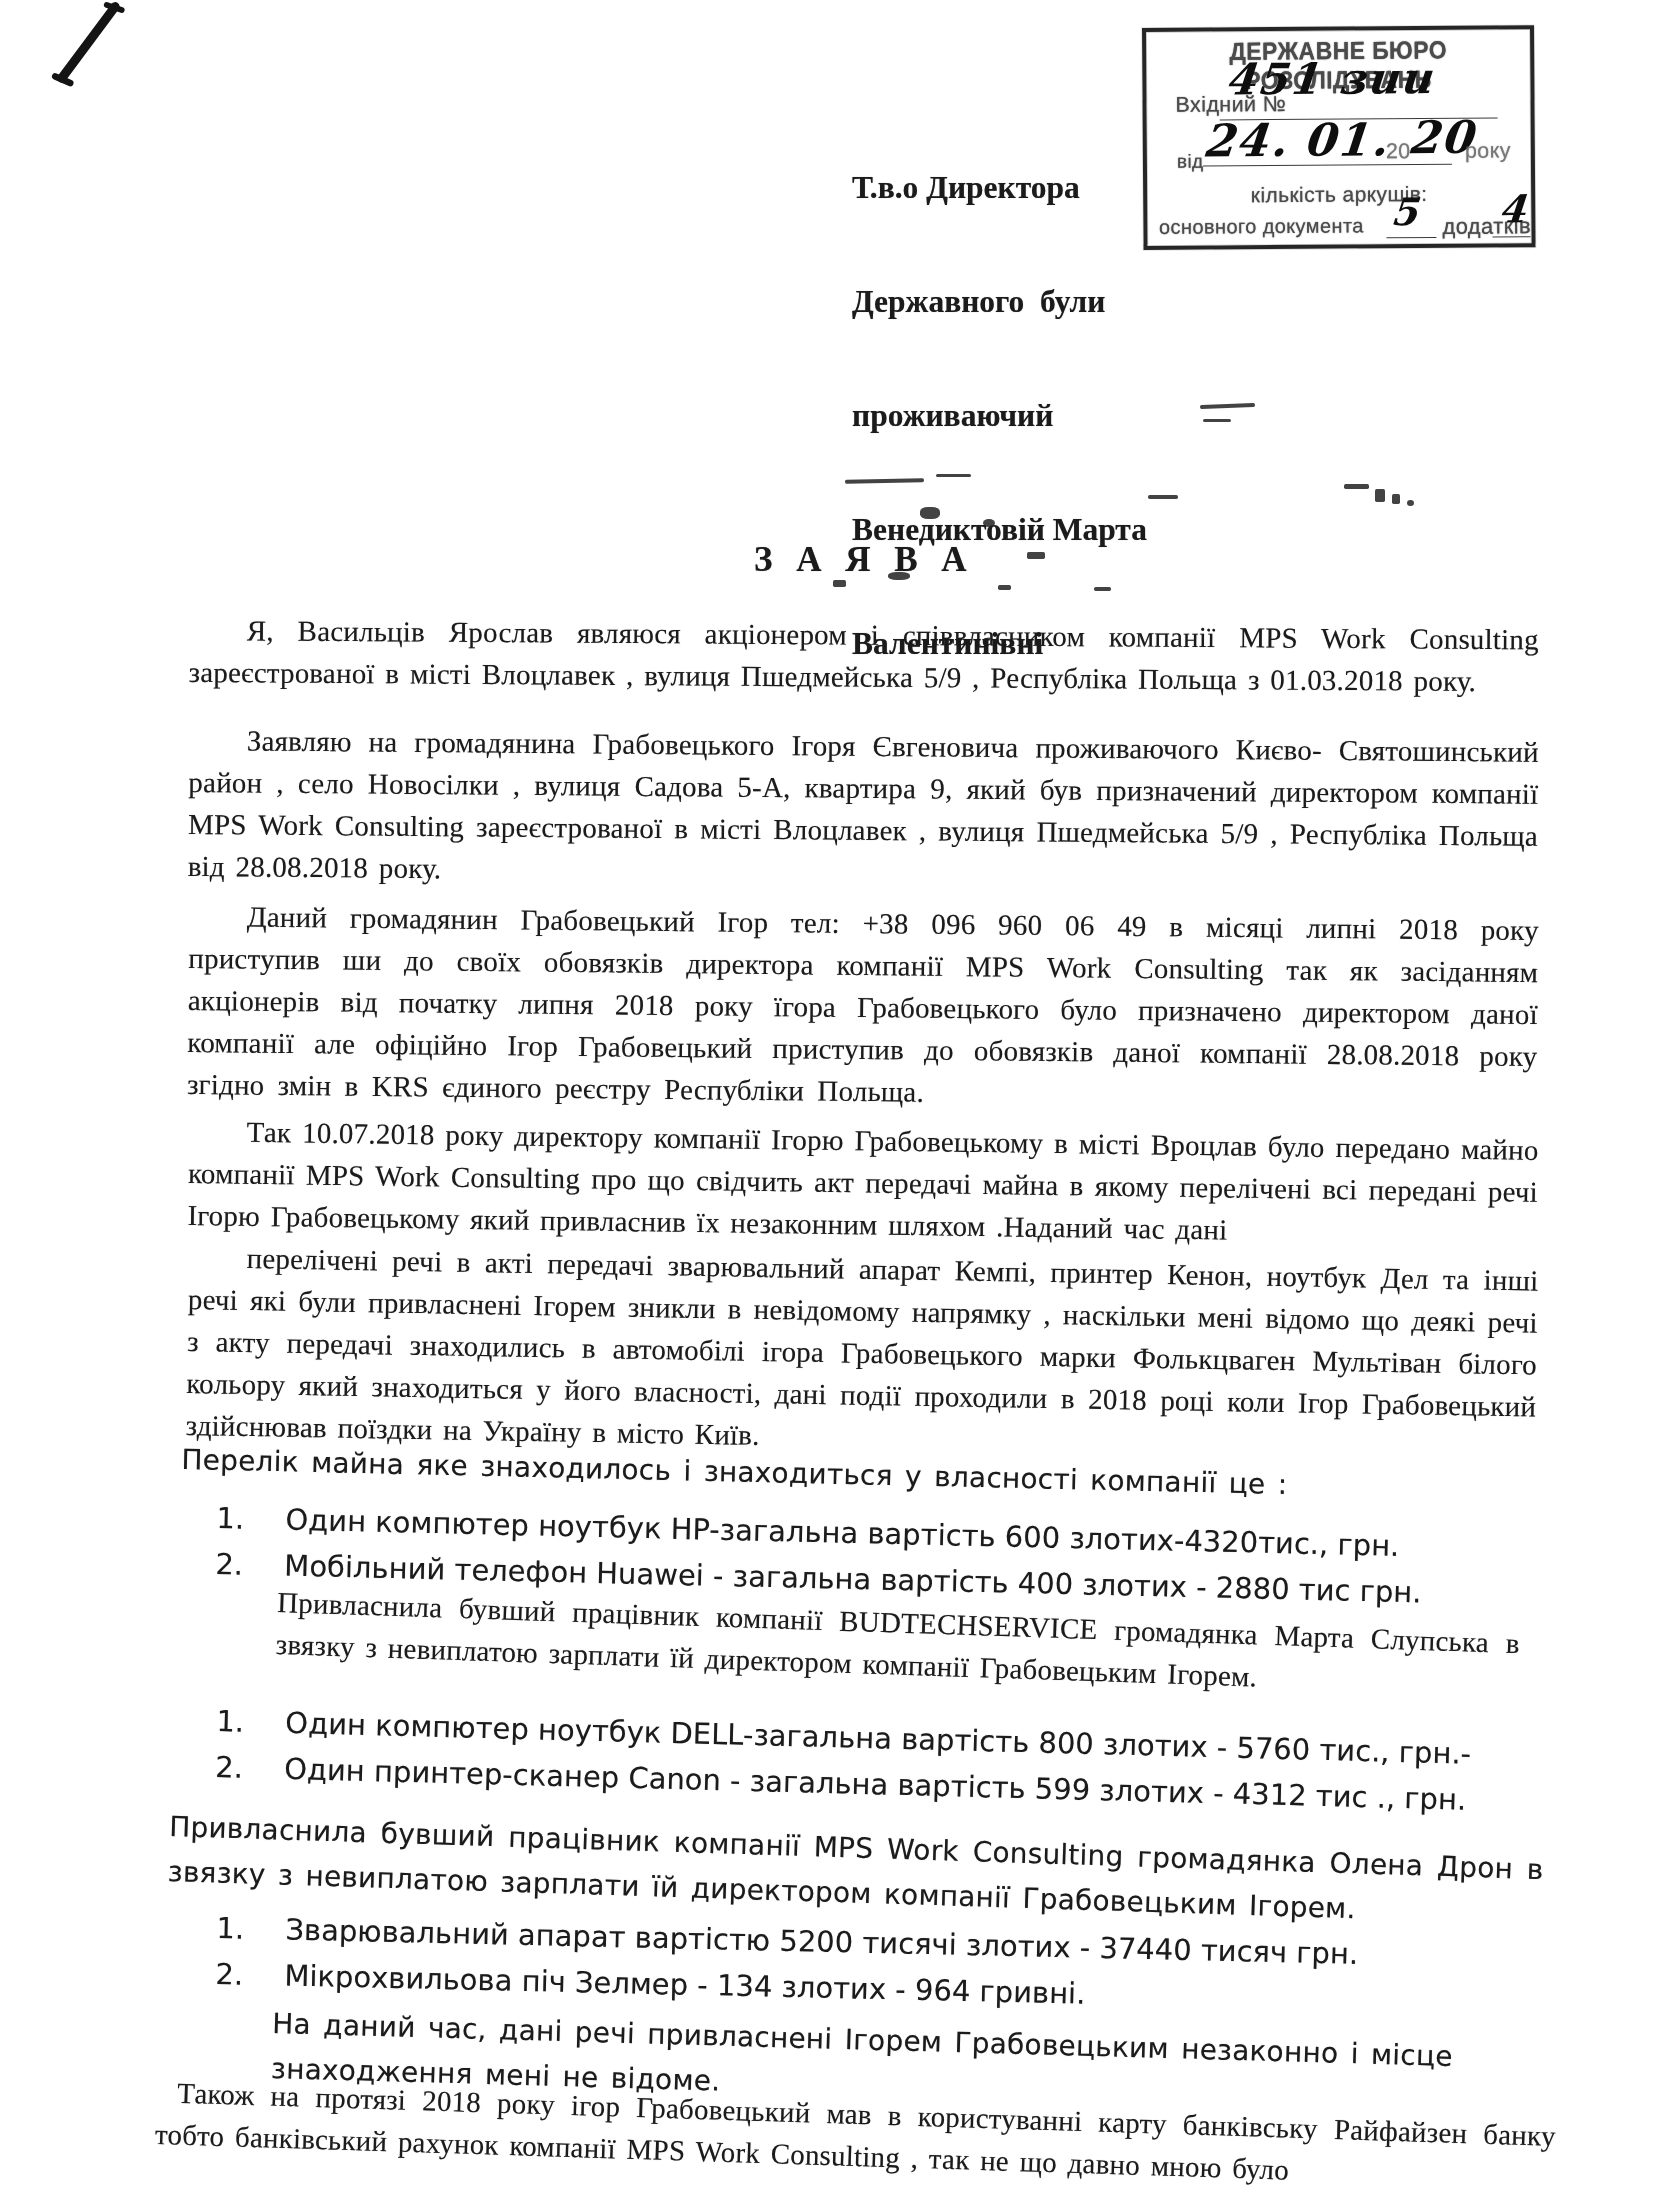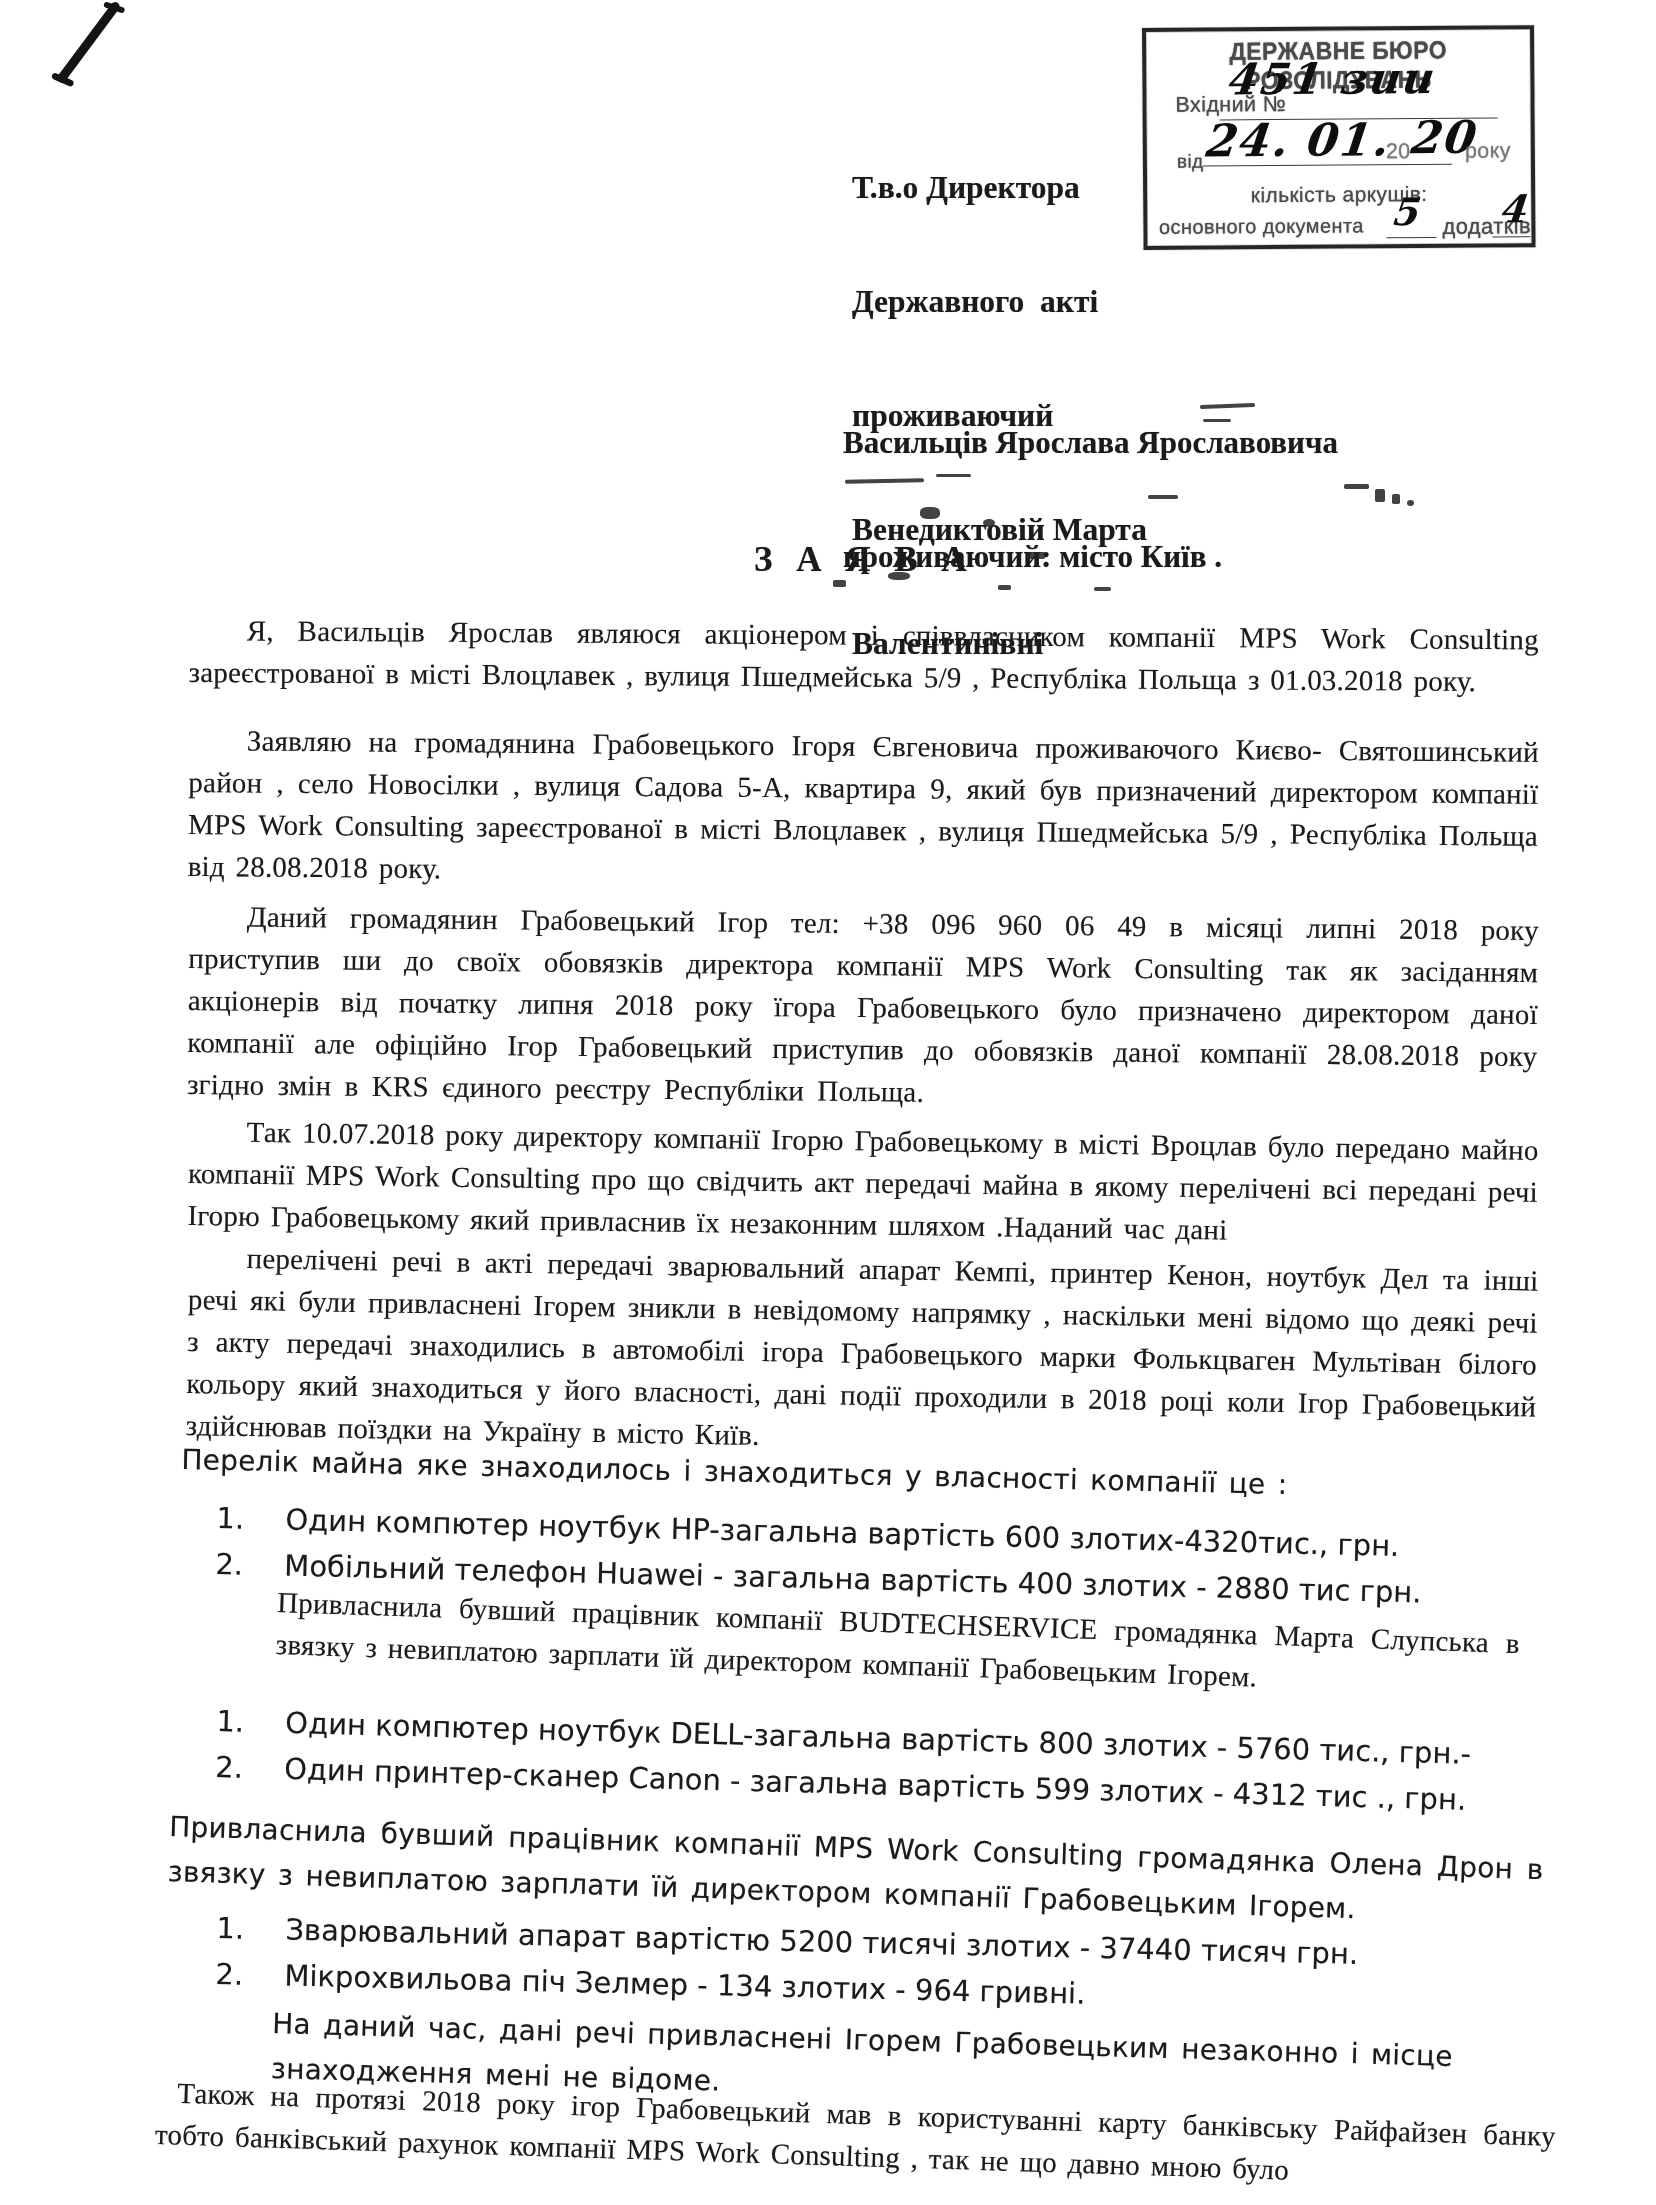--- a/index.html
+++ b/index.html
@@ -100,30 +100,26 @@
     <div class="printed" style="left:11.6px;top:184px;font-size:20px;">основного документа</div>
     <div class="hw" style="left:247px;top:159px;font-size:38px;">5</div>
     <div class="stamp-ul" style="left:239px;top:207px;width:50px;"></div>
     <div class="printed" style="left:295px;top:184px;font-size:22px;">додатків</div>
     <div class="hw" style="left:355px;top:157px;font-size:38px;">4</div>
     <div class="stamp-ul" style="left:345px;top:207px;width:38px;"></div>
   </div>
 
   <div class="addr">
     <div>Т.в.о Директора</div>
-    <div>Державного  акті</div>
+    <div>Державного  були</div>
     <div>проживаючий</div>
     <div>Венедиктовій Марта</div>
     <div>Валентинівні</div>
   </div>
 
-  <div class="applicant">
-    <div>Васильців Ярослава Ярославовича</div>
-    <div>проживаючий: місто Київ .</div>
-  </div>
 
   <div class="smudge" style="left:1200px;top:404px;width:55px;height:4.1px;transform:rotate(-2deg);"></div>
   <div class="smudge" style="left:1203px;top:419px;width:28px;height:3.3px;"></div>
   <div class="smudge" style="left:845px;top:479px;width:79px;height:4.1px;transform:rotate(-1deg);"></div>
   <div class="smudge" style="left:936px;top:474px;width:35px;height:3.3px;"></div>
   <div class="smudge" style="left:920px;top:507px;width:20px;height:11.6px;border-radius:40%;"></div>
   <div class="smudge" style="left:983px;top:519px;width:11.6px;height:8.3px;border-radius:50%;"></div>
   <div class="smudge" style="left:1148px;top:495px;width:30px;height:4.1px;"></div>
   <div class="smudge" style="left:1344px;top:484px;width:25px;height:5px;"></div>
   <div class="smudge" style="left:1375px;top:489px;width:10px;height:13.3px;"></div>

